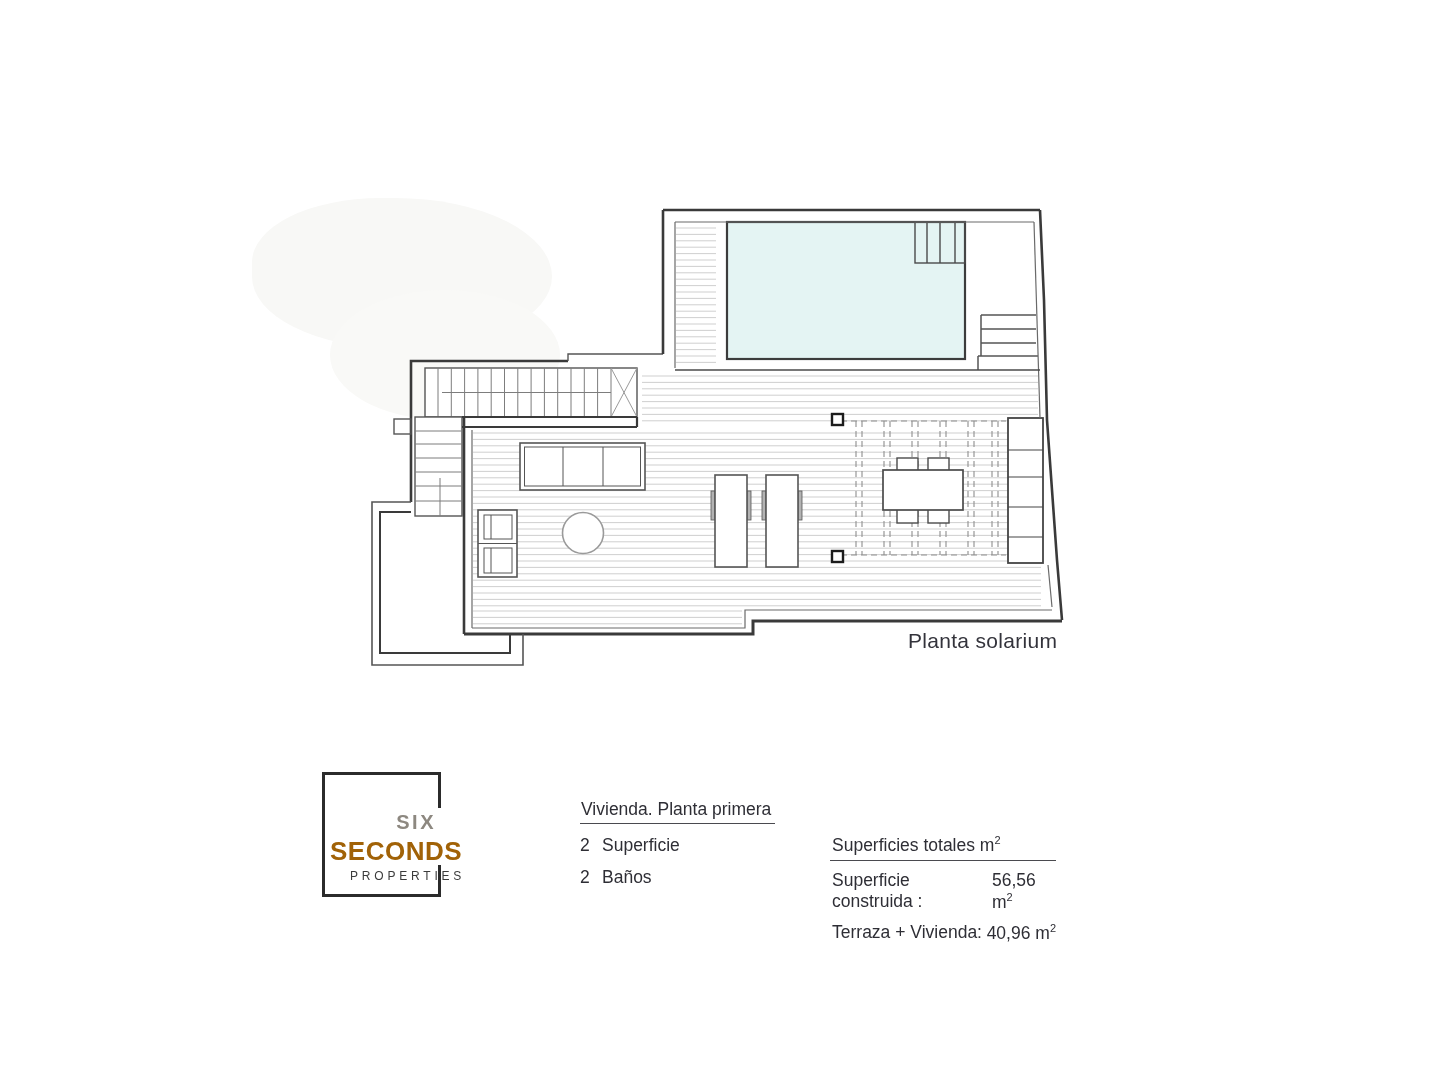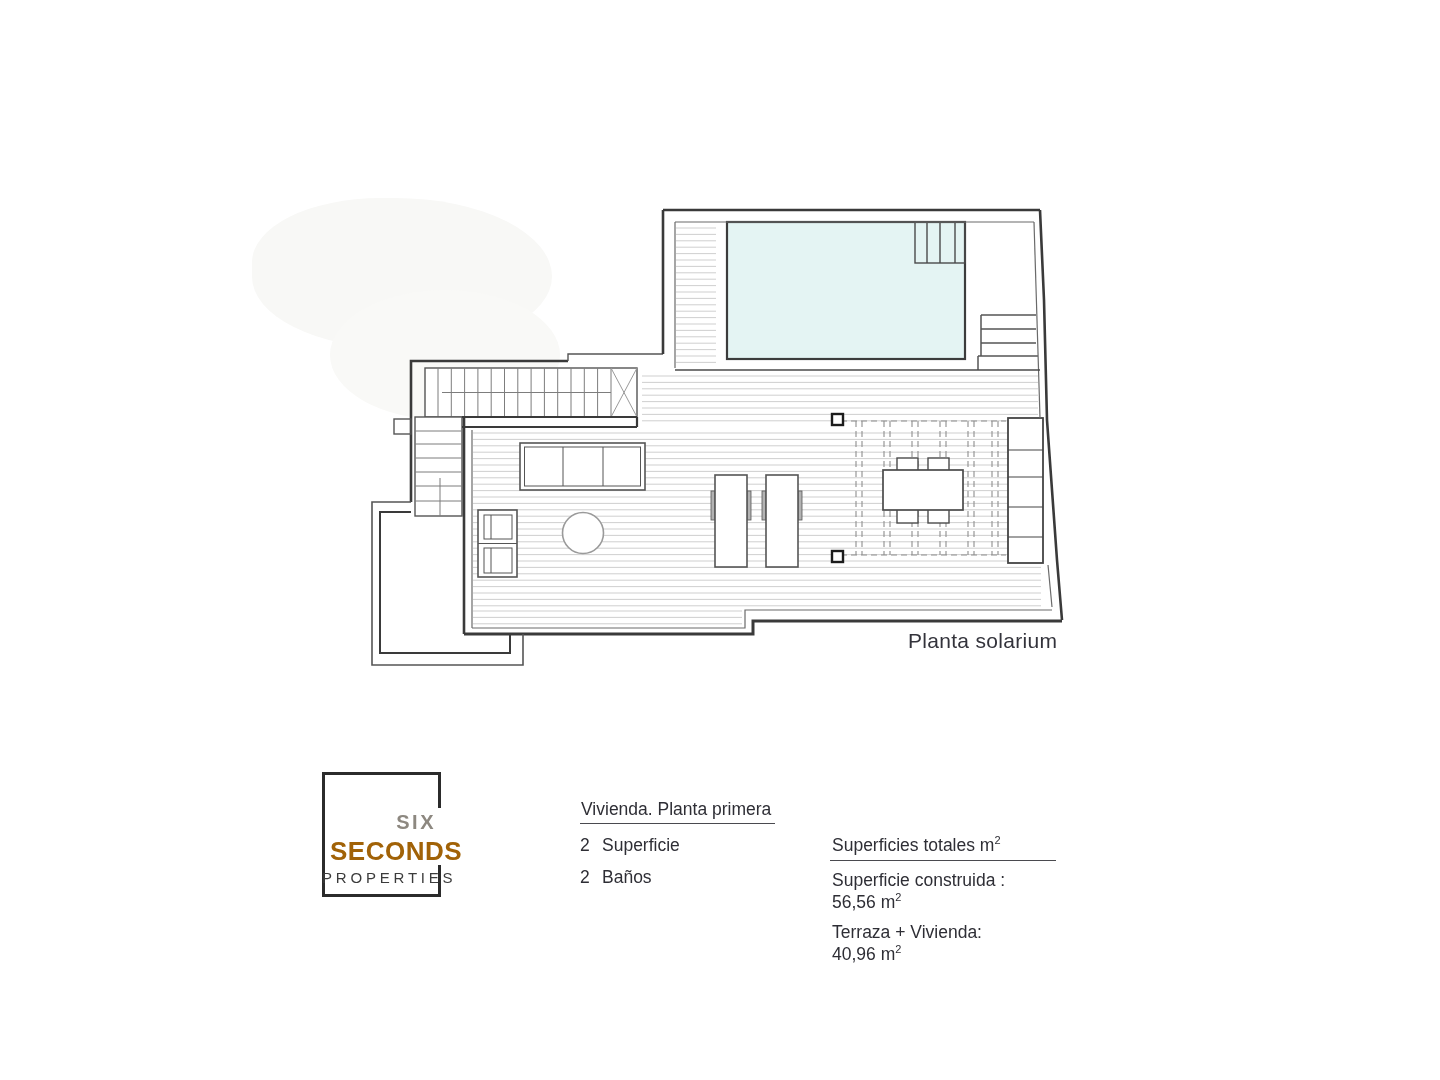--- a/index.html
+++ b/index.html
@@ -16,31 +16,31 @@
   
   .plan-caption{left:908px;top:629px;width:160px;
     font-size:21px;letter-spacing:.3px;color:#33333b;}
   
   .logo-box{left:322px;top:772px;width:113px;height:119px;border:3px solid #2b2b2b;}
   .logo-gap{left:433px;top:808px;width:9px;height:57px;background:#ffffff;}
   .logo-six{left:330px;top:811px;width:106px;text-align:right;font-size:20px;font-weight:bold;
     letter-spacing:2.5px;color:#8d8880;}
   .logo-seconds{left:330px;top:836px;width:115px;text-align:right;font-size:26px;font-weight:bold;
     letter-spacing:.5px;color:#a16207;}
-  .logo-properties{left:322px;top:869px;width:110px;font-size:15px;letter-spacing:3.8px;color:#3b3b3b;}
+  .logo-properties{left:350px;top:869px;width:110px;font-size:12px;letter-spacing:3.8px;color:#3b3b3b;}
   
   .dwelling{left:580px;top:799px;width:200px;font-size:17.5px;}
   .dwelling .heading{display:inline-block;border-bottom:1.6px solid #4a4a4f;
     padding:0 4px 3px 1px;min-width:176px;}
   .dwelling .item{margin-top:11px;}
   .dwelling .qty{display:inline-block;width:22px;}
   
   .areas{left:830px;top:797px;width:226px;font-size:17.5px;margin-top:37px;}
   .areas .heading{border-bottom:1.6px solid #4a4a4f;padding:0 0 4px 2px;}
-  .areas .row{display:flex;justify-content:space-between;margin-top:9px;padding-left:2px;flex-direction:column;}
+  .areas .row{display:flex;justify-content:space-between;margin-top:9px;padding-left:2px;}
   sup{font-size:11px;}
 </style>
 </head>
 <body>
 
 <div class="abs wm1"></div>
 <div class="abs wm2"></div>
 
 <svg id="plan-svg" class="abs" width="1440" height="720" viewBox="0 0 1440 720" fill="none">
 

